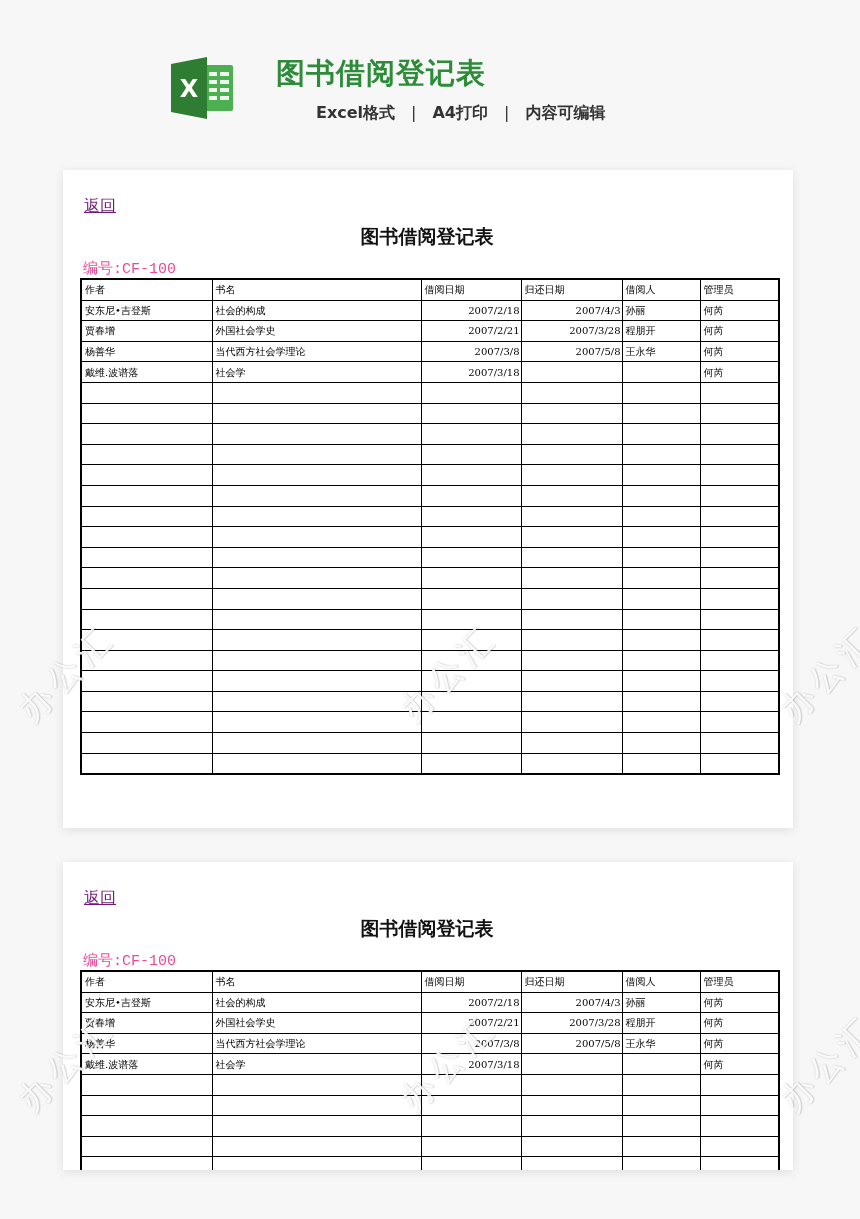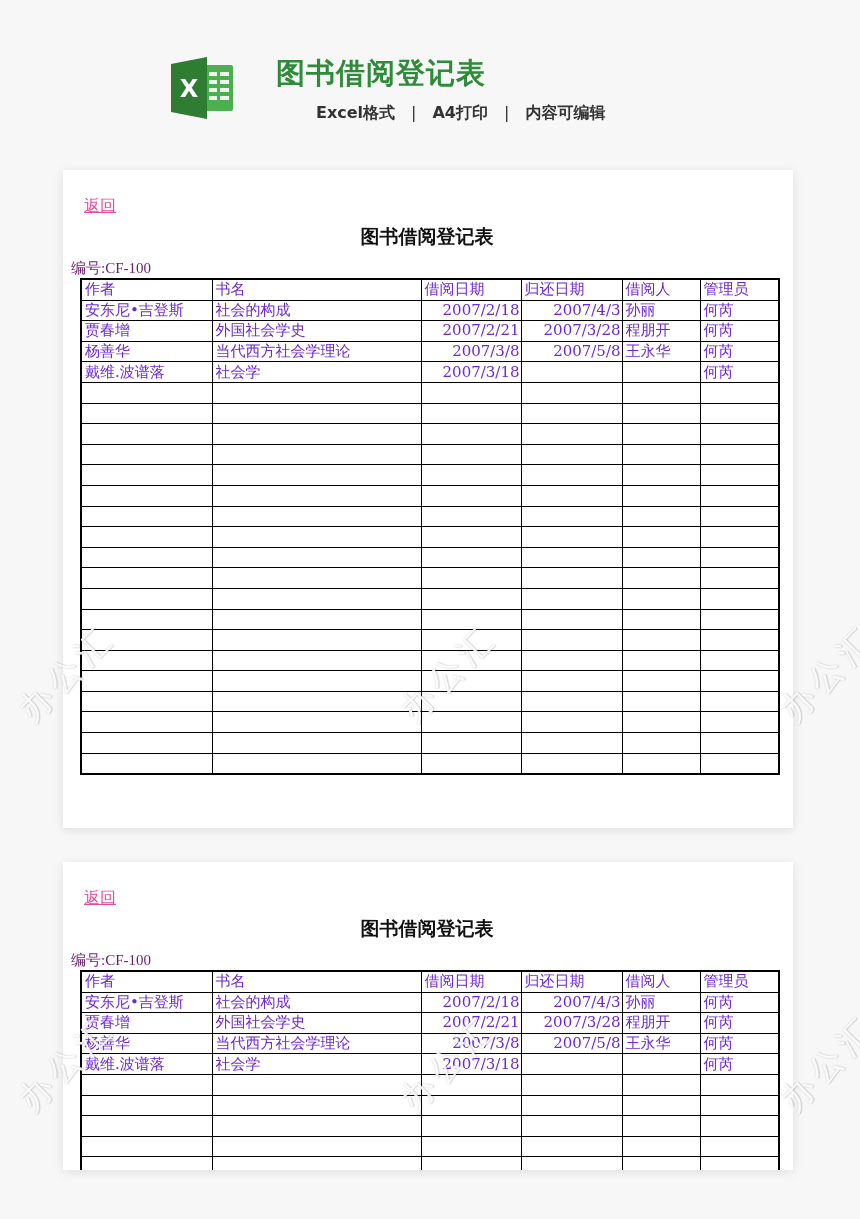--- a/index.html
+++ b/index.html
@@ -27,38 +27,38 @@
     position: absolute; left: 63px; width: 730px; background: #fff;
     box-shadow: 0 2px 10px rgba(0,0,0,0.10);
     overflow: hidden;
   }
   .card-1 { top: 170px; height: 658px; }
   .card-2 { top: 862px; height: 308px; }
 
   .back-link {
     position: absolute; left: 21px; top: 26px;
     font-family: "DejaVu Serif", "Liberation Serif", serif;
-    font-size: 16px; color: #ec4899; text-decoration: underline; cursor: pointer;
+    font-size: 16px; color: #701a75; text-decoration: underline; cursor: pointer;
   }
   .sheet-title {
     position: absolute; left: 0; width: 730px; top: 54px; text-align: center;
     font-size: 19px; font-weight: bold; color: #111;
     font-family: "DejaVu Sans", sans-serif;
     padding-left: 0;
   }
   .sheet-title span { position: relative; left: -1px; }
   .sheet-no {
-    position: absolute; left: 8px; top: 89px;
-    font-family: Liberation Serif, serif; font-size: 15px; color: #701a75;
+    position: absolute; left: 20px; top: 89px;
+    font-family: Liberation Mono, monospace; font-size: 15px; color: #ec4899;
   }
   table.reg {
     position: absolute; left: 17px; top: 108px;
     border-collapse: collapse; table-layout: fixed;
     border: 2px solid #000;
-    font-family: "DejaVu Serif", "Liberation Serif", serif; font-size: 15px; color: #6d28d9;
+    font-family: "DejaVu Serif", "Liberation Serif", serif; font-size: 10px; color: #000000;
   }
   table.reg td {
     border: 1.5px solid #000; height: 19.6px; padding: 0 3px; line-height: 19px;
     white-space: nowrap; overflow: hidden;
   }
   table.reg td.num { text-align: right; padding-right: 1px; }
   col.c1 { width: 131px; } col.c2 { width: 209px; } col.c3 { width: 100px; }
   col.c4 { width: 101px; } col.c5 { width: 78px; } col.c6 { width: 79px; }
 
   .wm {

